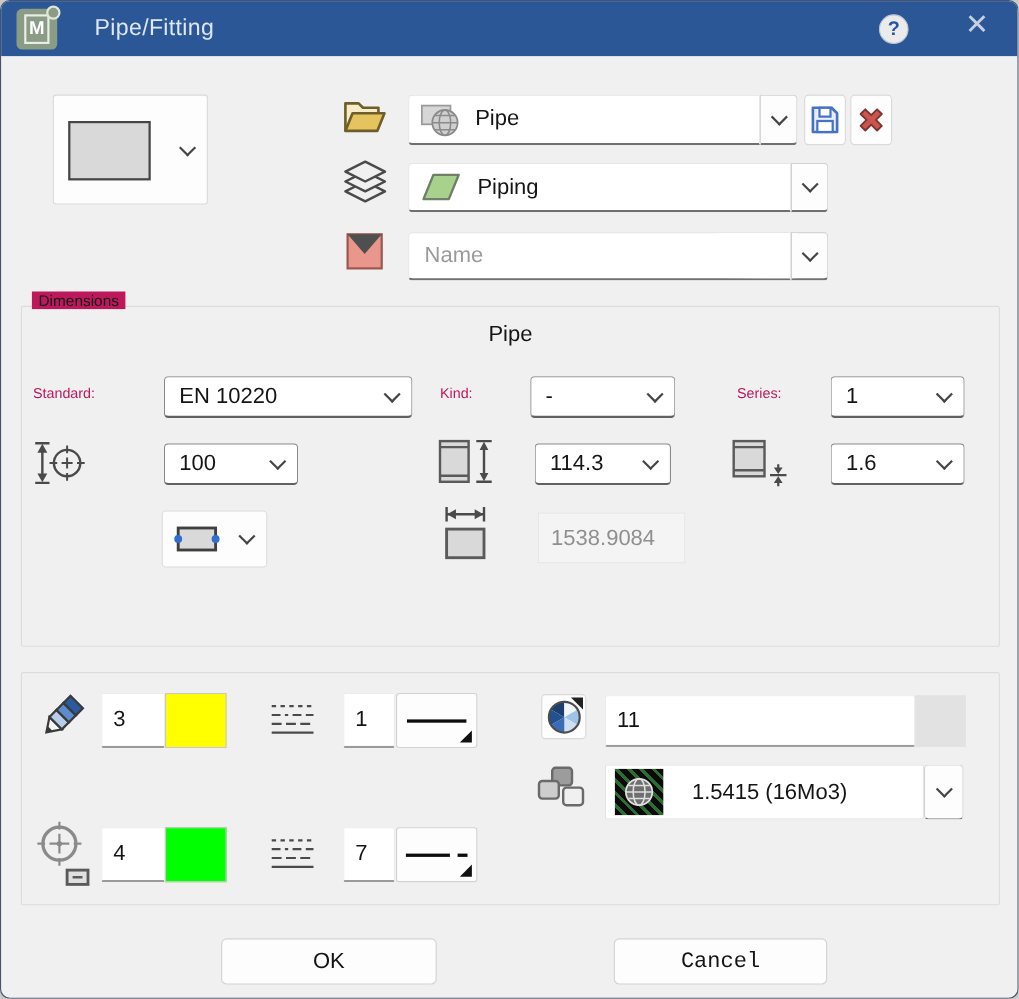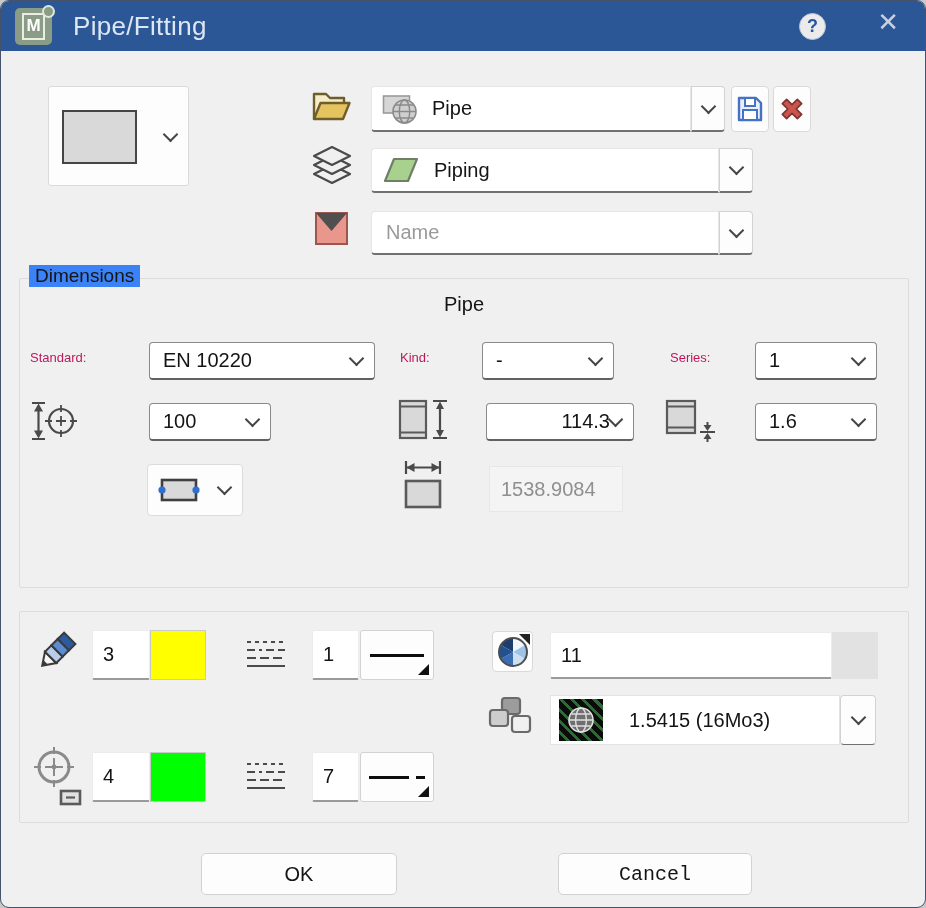--- a/index.html
+++ b/index.html
@@ -9,21 +9,21 @@
 
   
   .titlebar { position:absolute; left:0; top:0; right:0; height:50px; background:#2b5797;
               display:flex; align-items:center; padding:0 14px; }
   .app-icon { width:37px; height:37px; background:#8a9c85; border-radius:5px; position:relative;
               display:flex; align-items:center; justify-content:center; flex:0 0 auto; }
   .app-icon .m { color:#fff; border:2px solid #e8eee4; width:23px; height:27px; display:flex;
                  align-items:center; justify-content:center; font-size:17px; font-weight:bold; }
   .app-icon .orb { position:absolute; top:-3px; right:-3px; width:13px; height:13px; border-radius:50%;
                    background:#8a9c85; border:2px solid #dfe7da; }
-  .title { color:#dde6f3; font-size:26px; margin-left:21px; letter-spacing:.3px; }
+  .title { color:#dde6f3; font-size:21px; margin-left:34px; letter-spacing:.3px; }
   .help-btn { position:absolute; right:99px; top:12px; width:27px; height:27px; border-radius:50%;
               background:#ebebeb; border:1px solid #b9c2d2; color:#2456a4; font-weight:bold; font-size:18px;
               display:flex; align-items:center; justify-content:center; cursor:default; }
   .close-btn { position:absolute; right:26px; top:8px; color:#c6d0e0; font-size:26px; line-height:1;
                font-weight:300; cursor:default; }
 
   
   .abs { position:absolute; }
   .chev { width:11px; height:11px; border-right:2px solid #454545; border-bottom:2px solid #454545;
           transform:rotate(45deg); margin-top:-5px; flex:0 0 auto; }
@@ -34,21 +34,21 @@
              border-radius:0 4px 4px 0; display:flex; align-items:center; justify-content:center; }
   .sqbtn { background:#fdfdfd; border:1px solid #d9d9d9; border-radius:4px;
            display:flex; align-items:center; justify-content:center; }
   .sel { background:#fff; border:1px solid #8a8a8a; border-bottom:2px solid #616161; border-radius:4px;
          display:flex; align-items:center; justify-content:space-between; padding:0 12px 0 13px; }
   .sel span.txt { font-size:20px; color:#141414; }
   .lbl { font-size:13px; color:#be185d; white-space:nowrap; }
   .tb { background:#fff; border:1px solid #ececec; border-bottom:2px solid #9a9a9a; border-radius:2px;
         font-size:20px; color:#141414; padding:0 10px; outline:none; font-family:inherit; width:100%; height:100%; }
   .groupbox { border:1px solid #dcdcdc; border-radius:2px; }
-  .legend { position:absolute; top:-14px; left:9px; background:#3b82f6; padding:0 6px; font-size:19px; color:#151515; }
+  .legend { position:absolute; top:-14px; left:9px; background:#be185d; padding:0 6px; font-size:14px; color:#151515; }
   .swatch { border:1px solid #c9c9c9; }
   .corner-br { position:absolute; right:4px; bottom:4px; width:0; height:0;
                border-left:11px solid transparent; border-bottom:11px solid #111; }
   .corner-tr { position:absolute; right:2px; top:2px; width:0; height:0;
                border-left:11px solid transparent; border-top:11px solid #222; }
 
   
   .preview { left:47px; top:85px; width:141px; height:100px; background:#fdfdfd;
              border:1px solid #dadada; border-radius:3px; }
   .preview-rect { position:absolute; left:13px; top:23px; width:75px; height:54px;
@@ -77,21 +77,21 @@
   .dim-title { position:absolute; top:14px; left:0; right:0; text-align:center; font-size:20px; color:#151515; }
   .l-std    { left:10px;  top:71px; }
   .s-std    { left:129px; top:63px; width:226px; height:38px;justify-content:space-between; }
   .l-kind   { left:380px; top:71px; }
   .s-kind   { left:462px; top:63px; width:132px; height:38px; }
   .l-series { left:650px; top:71px; }
   .s-series { left:735px; top:63px; width:122px; height:38px; }
   .i-dn   { left:10px;  top:120px; }
   .s-dn   { left:129px; top:124px; width:122px; height:38px; }
   .i-od   { left:377px; top:118px; }
-  .s-od   { left:466px; top:124px; width:148px; height:38px;justify-content:flex-end; }
+  .s-od   { left:466px; top:124px; width:124px; height:38px; }
   .i-wall { left:645px; top:120px; }
   .s-wall { left:735px; top:124px; width:122px; height:38px; }
   .s-shape{ left:127px; top:185px; width:96px; height:52px; background:#fdfdfd; border:1px solid #dcdcdc;
             border-radius:4px; display:flex; align-items:center; justify-content:space-between; padding:0 12px 0 10px; }
   .i-len  { left:383px; top:180px; }
   .ro-len { left:469px; top:187px; width:134px; height:46px; background:#f4f4f4; border:1px solid #e7e7e7;
             display:flex; align-items:center; padding:0 11px; font-size:20px; color:#8f8f8f; }
 
   
   .gb-style { left:18px; top:610px; width:890px; height:212px; }

